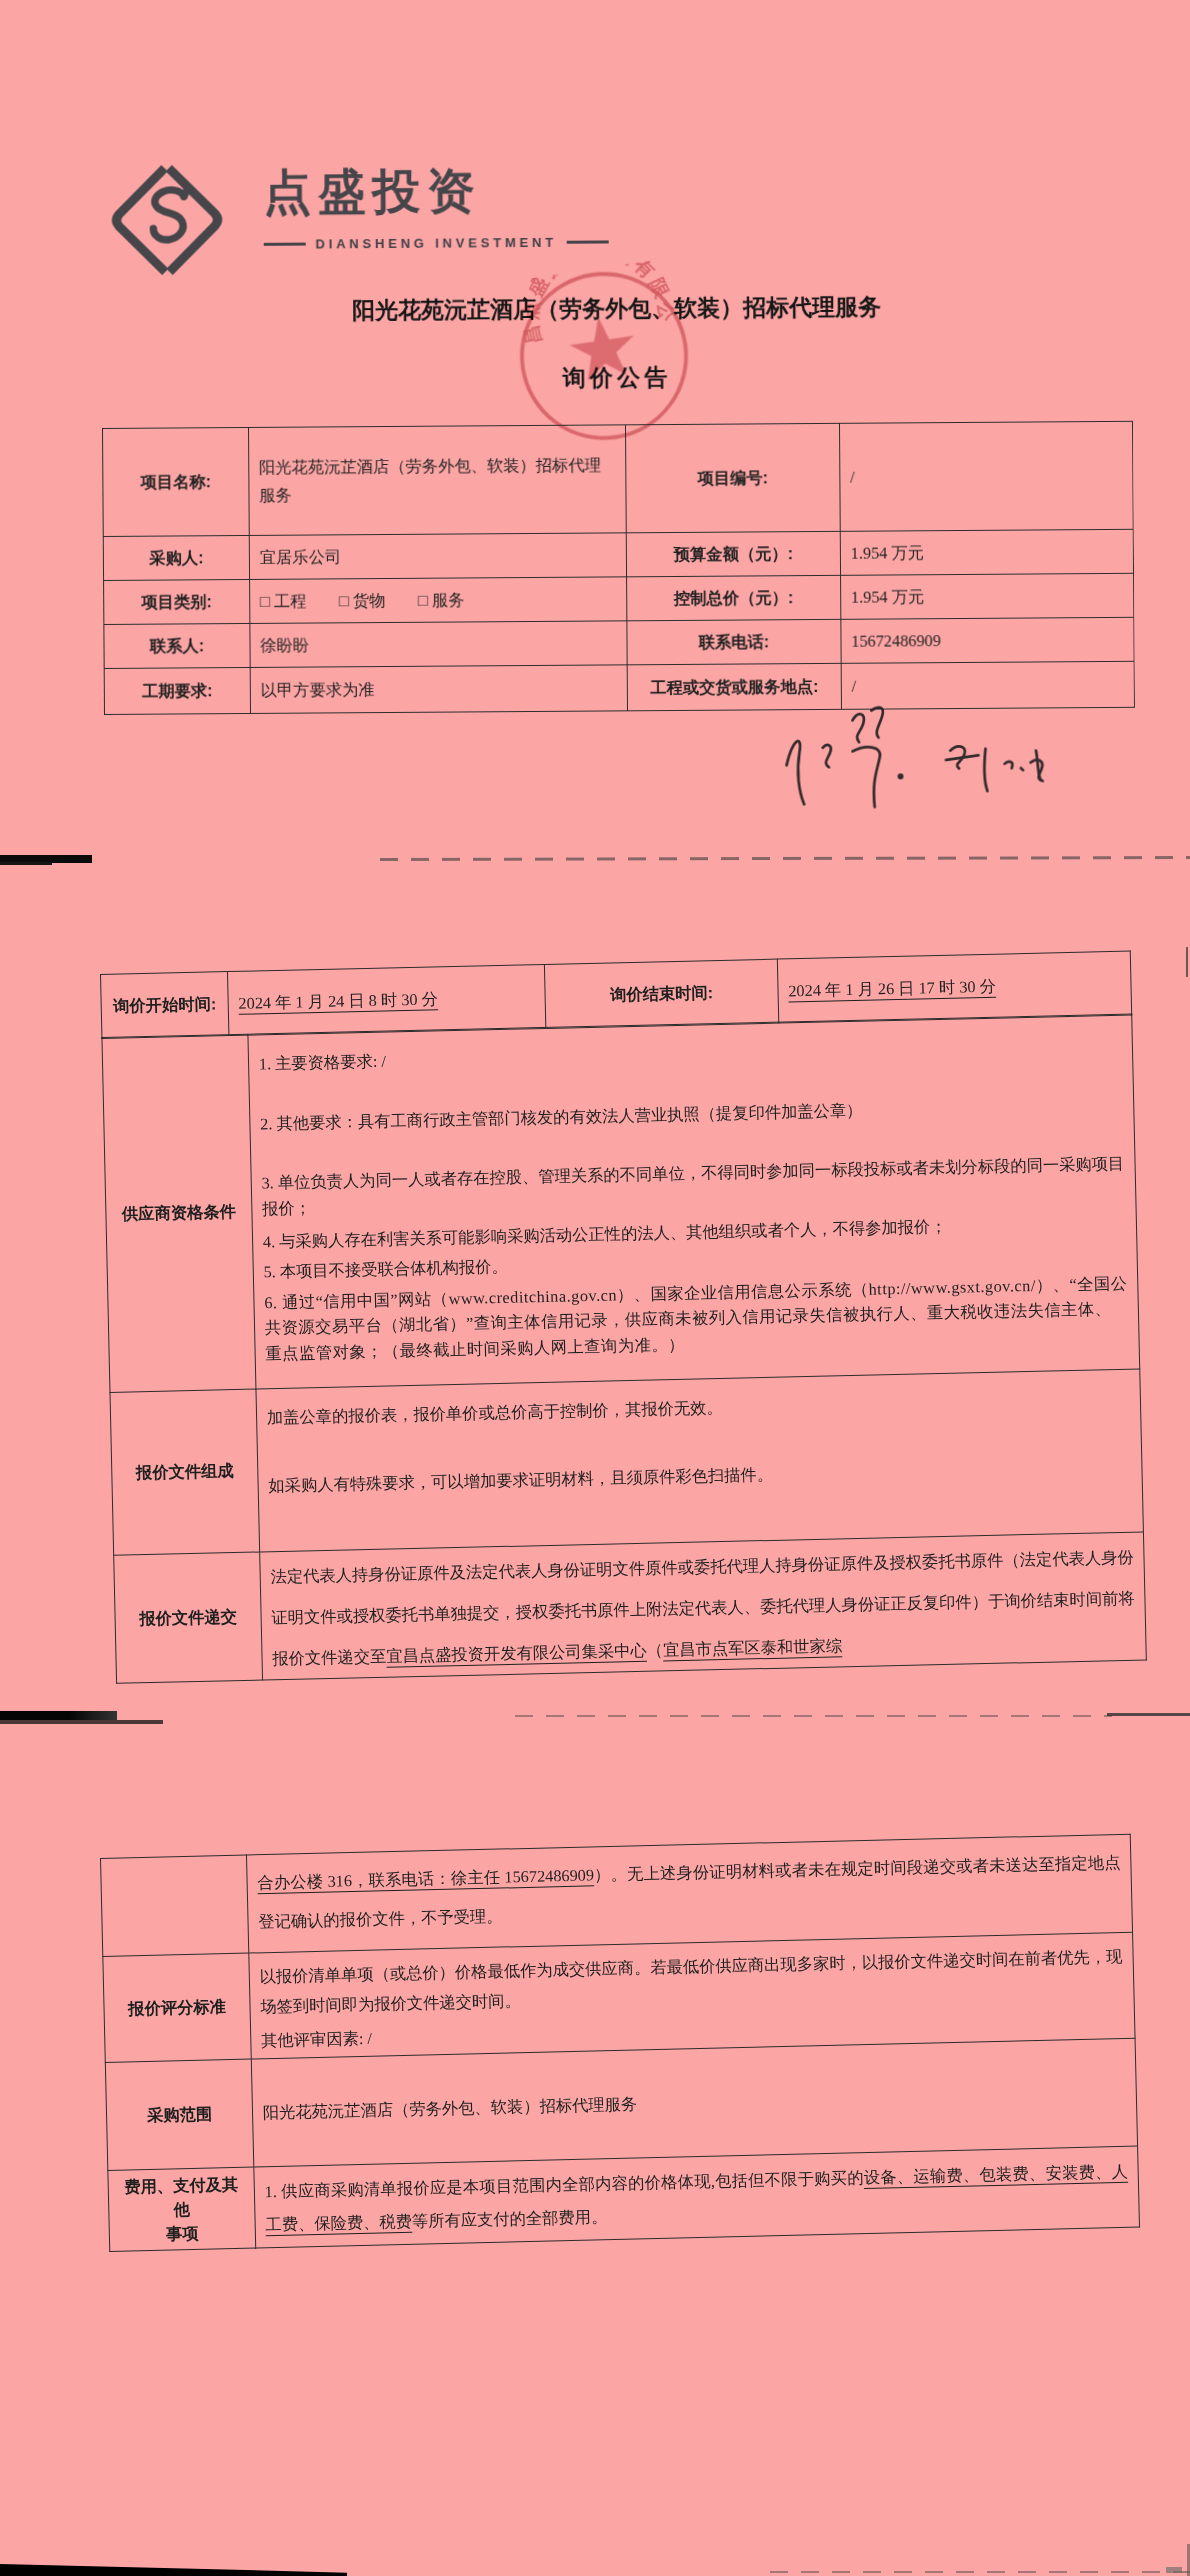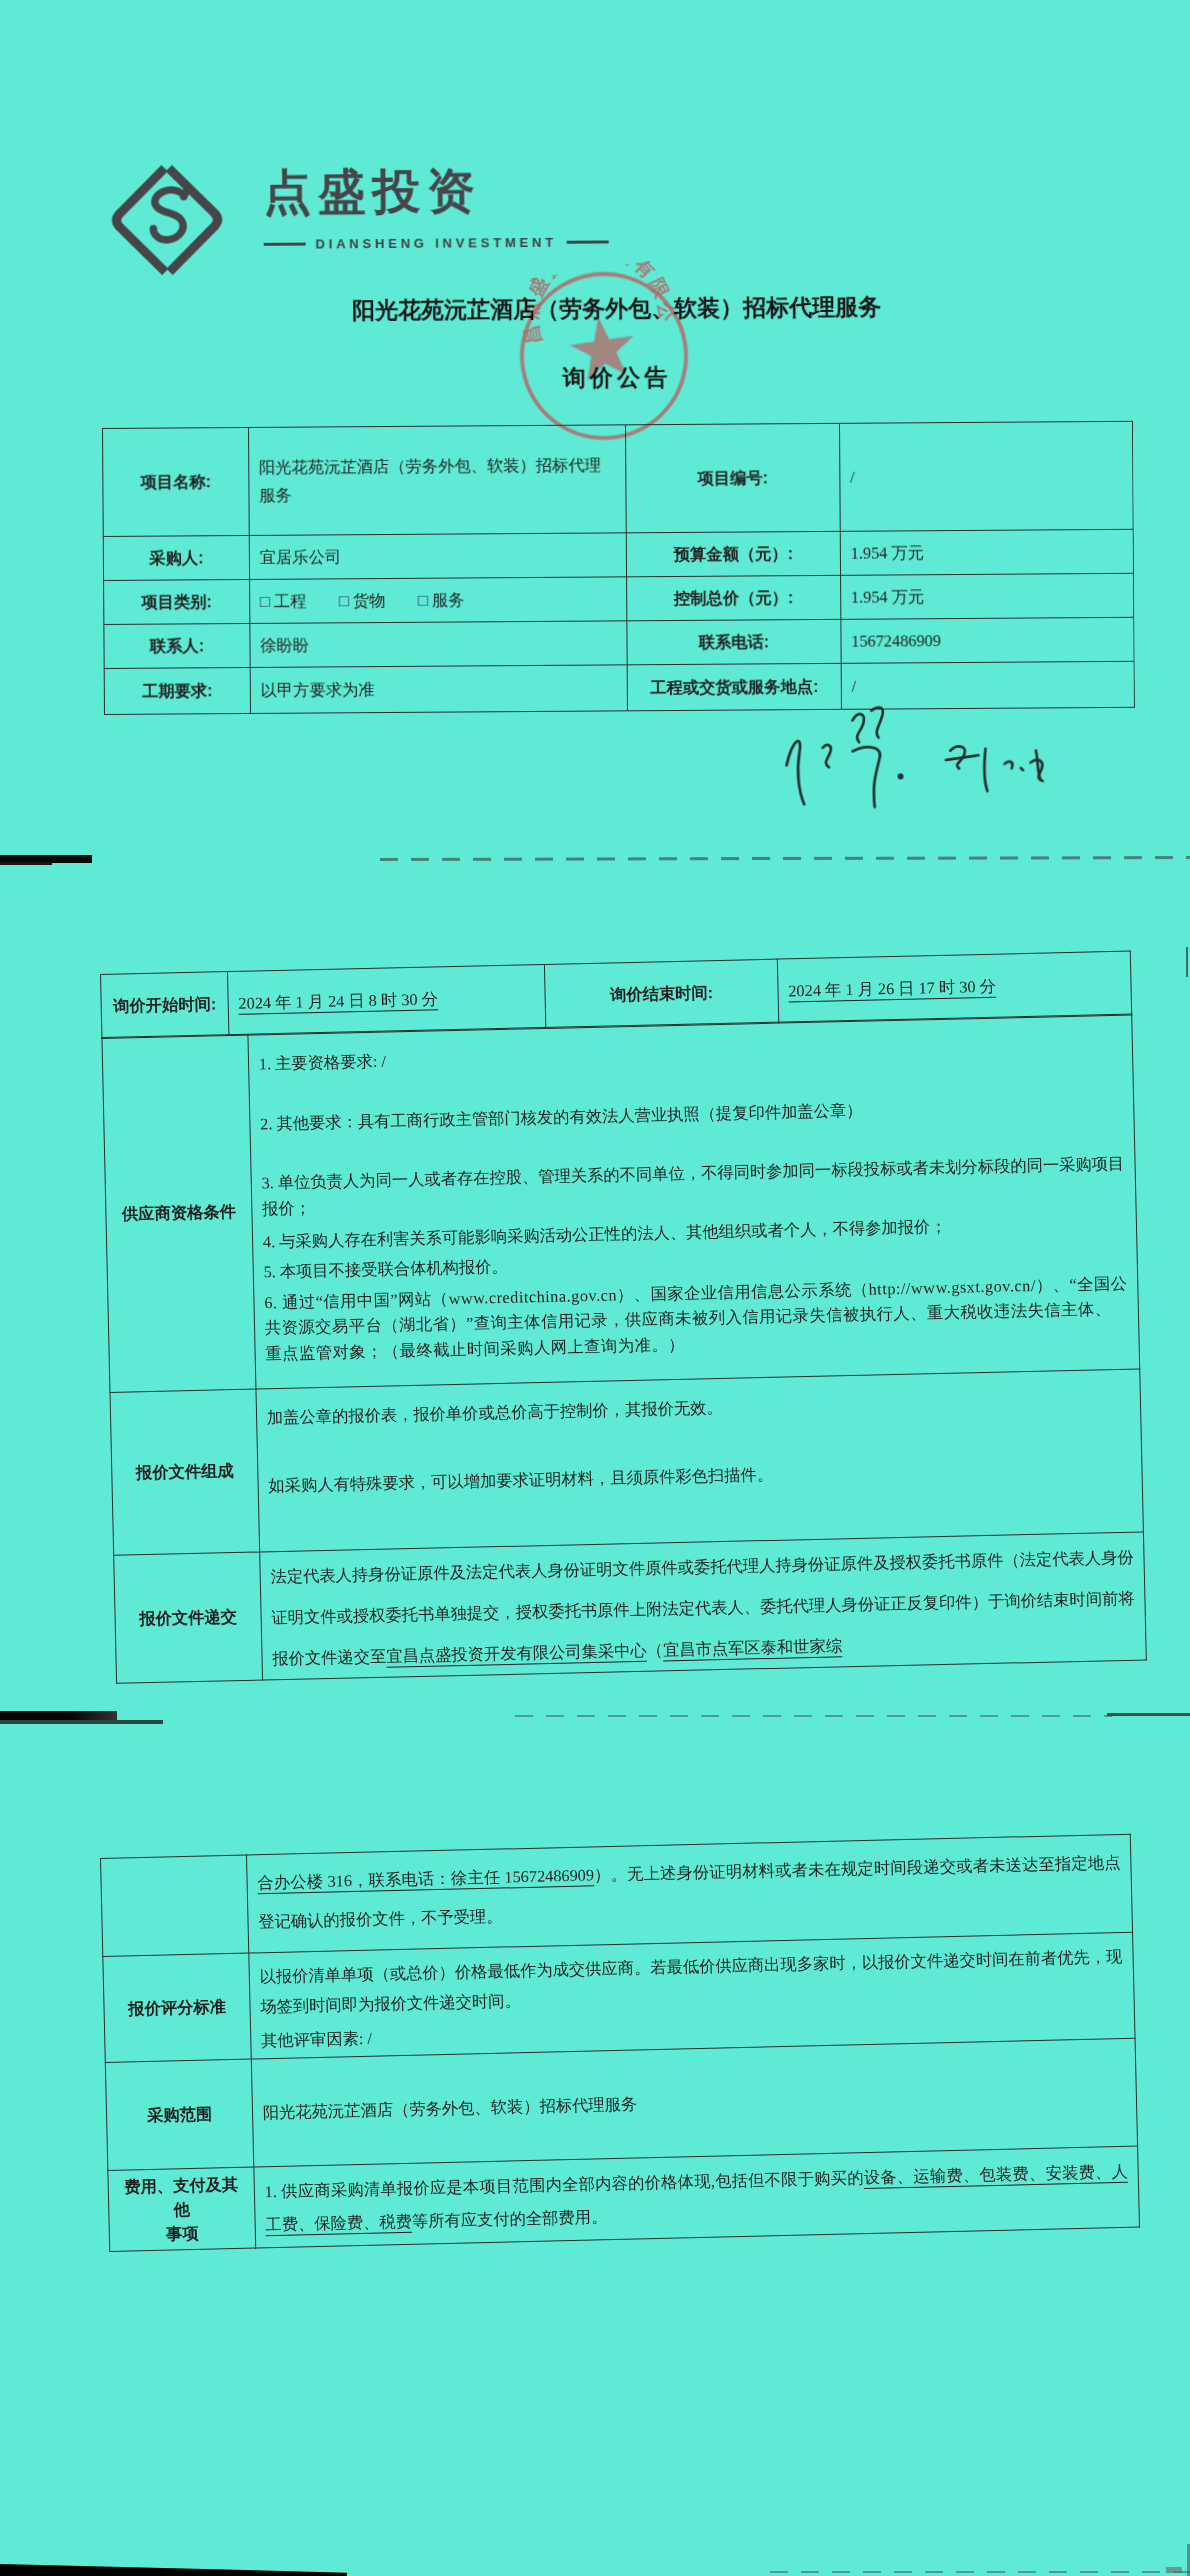--- a/index.html
+++ b/index.html
@@ -1,16 +1,16 @@
 <!DOCTYPE html>
 <html style="font-size:8.7px"><head>
 <meta charset="utf-8">
 <style>
   html,body{margin:0;padding:0;background:#ffffff;}
-  .canvas{position:relative;width:1191px;height:2576px;background:#5eead4;overflow:hidden;
+  .canvas{position:relative;width:1191px;height:2576px;background:#fca5a5;overflow:hidden;
           font-family:"Liberation Serif","DejaVu Serif",serif;color:#1f1f1f;}
   .page{position:absolute;left:100px;width:1031px;}
   .p1{top:141px;transform:rotate(-0.4deg);transform-origin:0 50%;}
   .p2{top:974px;transform:rotate(-1.3deg);transform-origin:0 0;}
   .p3{top:1858px;transform:rotate(-1.35deg);transform-origin:0 0;}
 
   
   .logo{position:absolute;left:0;top:0;height:141px;}
   .logo-mark{position:absolute;left:2.7px;top:16.3px;}
   .logo-cn{position:absolute;left:163px;top:20.6px;font-family:"Liberation Sans","DejaVu Sans",sans-serif;

